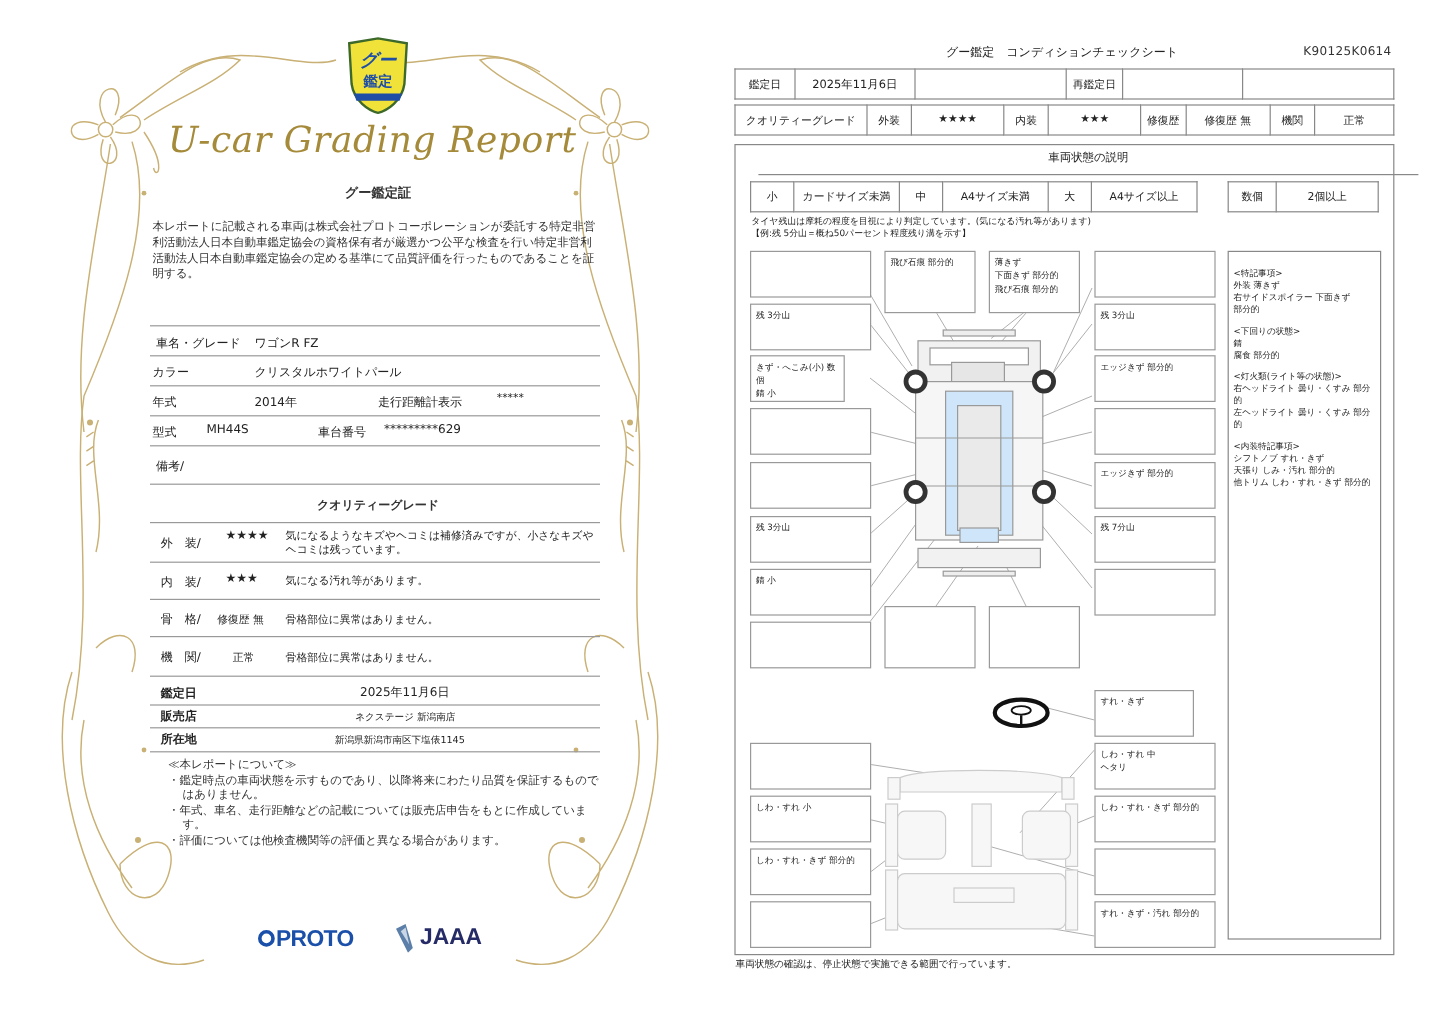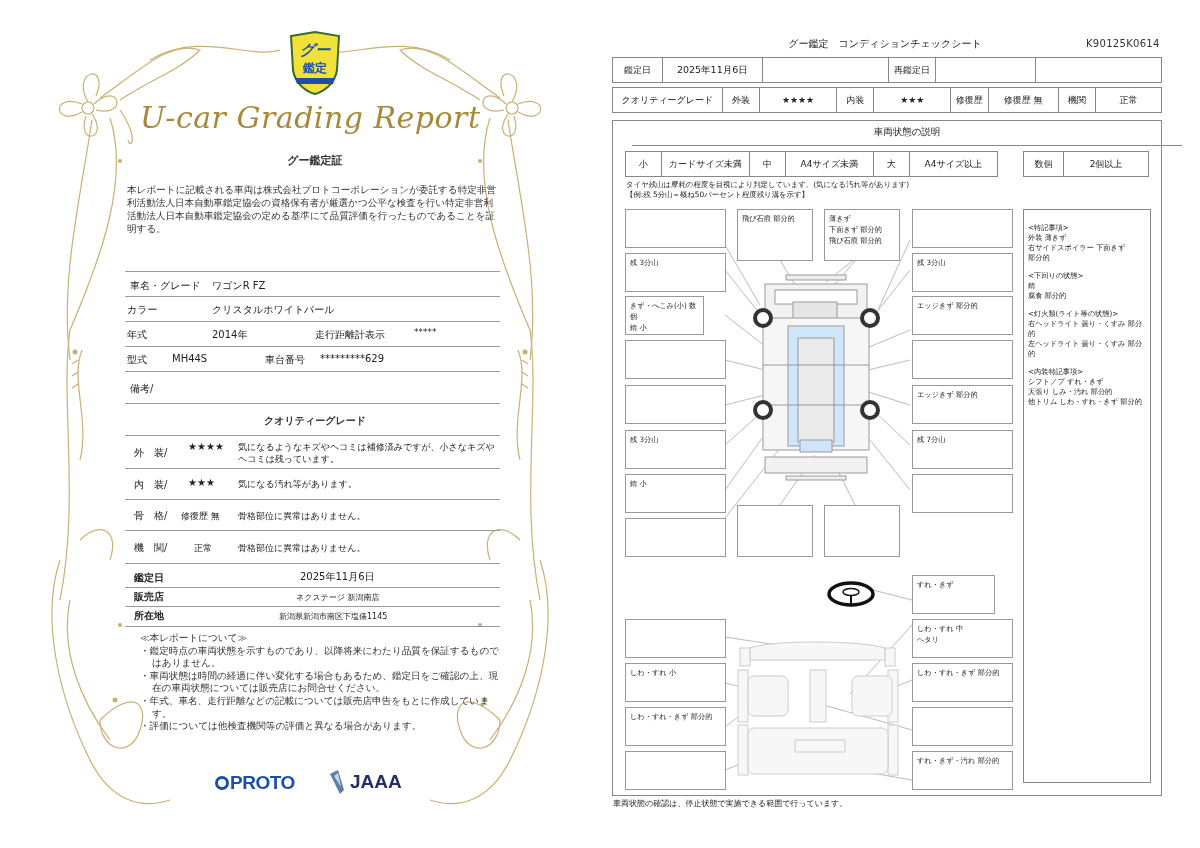--- a/index.html
+++ b/index.html
@@ -148,21 +148,20 @@
   <div class="lbl" style="left:134px;top:590px;font-weight:bold">販売店</div>
   <div class="val" style="left:296px;top:592px;font-size:8px">ネクステージ 新潟南店</div>
   <div class="row-line" style="top:606px"></div>
   <div class="lbl" style="left:134px;top:609px;font-weight:bold">所在地</div>
   <div class="val" style="left:279px;top:611px;font-size:8px">新潟県新潟市南区下塩俵1145</div>
   <div class="row-line" style="top:626px"></div>
 
   <div class="notes">
     <div>≪本レポートについて≫</div>
     <div class="b">・鑑定時点の車両状態を示すものであり、以降将来にわたり品質を保証するものではありません。</div>
-    <div class="b">・車両状態は時間の経過に伴い変化する場合もあるため、鑑定日をご確認の上、現在の車両状態については販売店にお問合せください。</div>
     <div class="b">・年式、車名、走行距離などの記載については販売店申告をもとに作成しています。</div>
     <div class="b">・評価については他検査機関等の評価と異なる場合があります。</div>
   </div>
 
   <div class="logo-proto">
     <span style="display:inline-block;width:14px;height:14px;border:3px solid #1a4faa;border-radius:50%;vertical-align:-1px;margin-right:1px"></span><span>PROTO</span>
   </div>
   <div class="logo-jaaa">
     <svg width="18" height="24" viewBox="0 0 18 24">
         <path d="M2 4 L10 0 L16 20 L12 24 Z" fill="#5b7fa8"></path>

